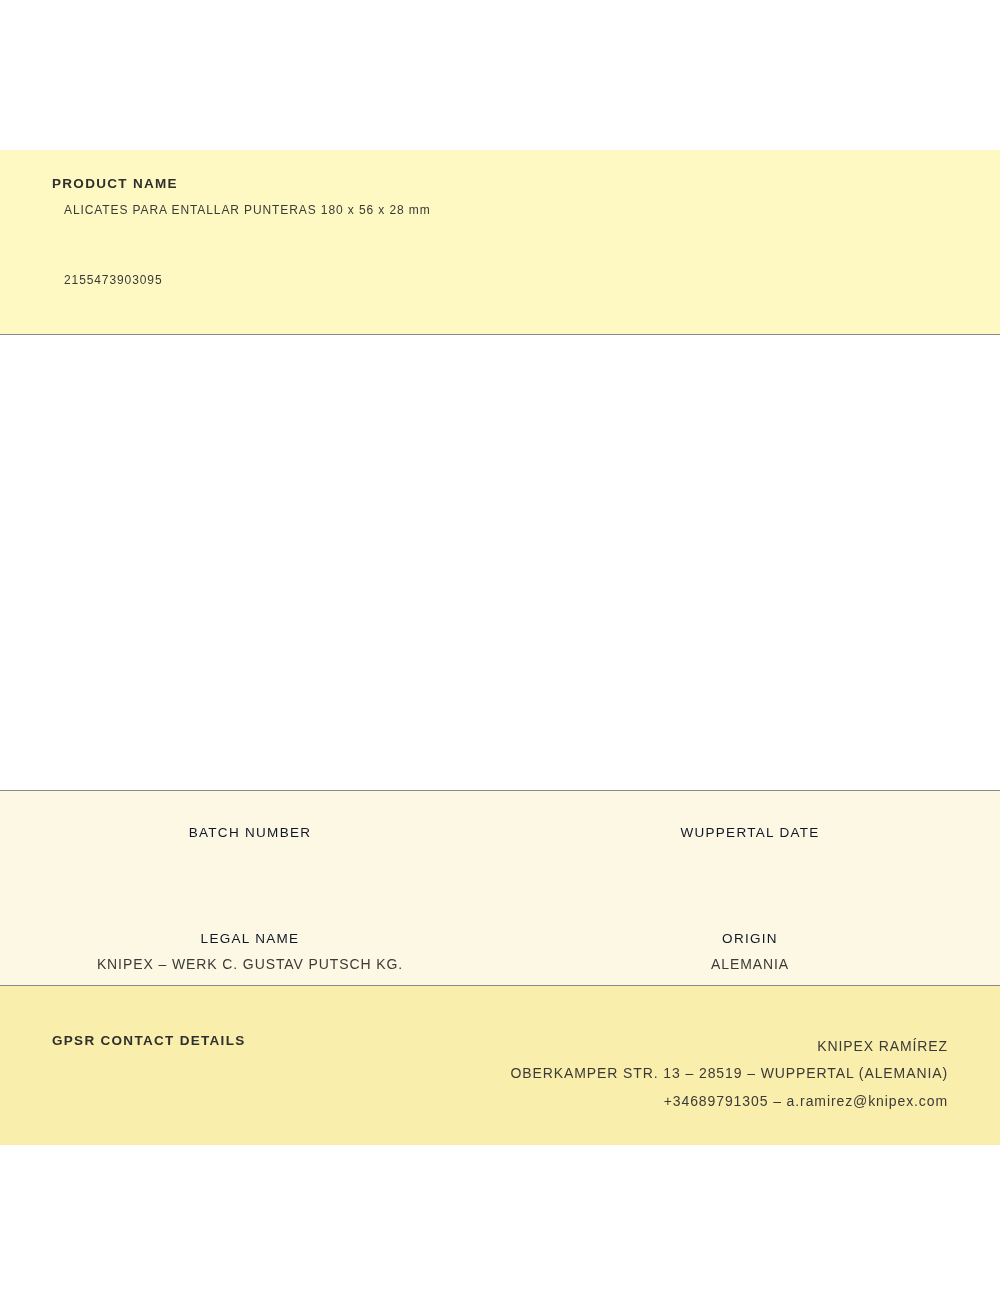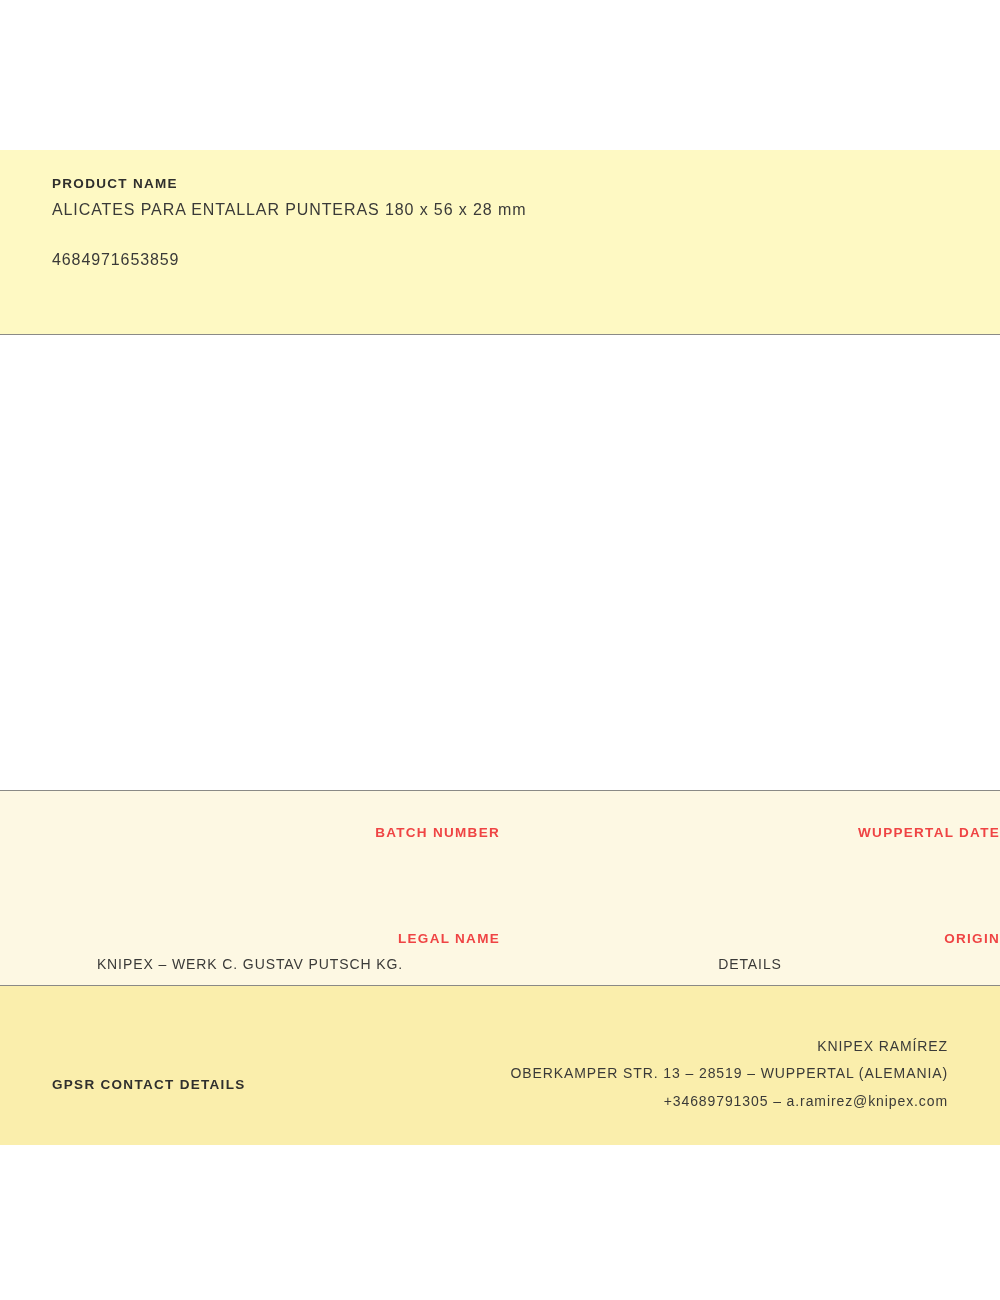--- a/index.html
+++ b/index.html
@@ -37,24 +37,24 @@
     padding: 26px 52px 0 52px;
   }
   .field-label {
     font-size: 13.5px;
     font-weight: bold;
     letter-spacing: 1.3px;
     color: #2f2f2d;
     margin: 0 0 10px 0;
   }
   .field-value {
-    font-size: 16px;
+    font-size: 12px;
     letter-spacing: 0.9px;
     color: #3a3a38;
-    margin: 0;
+    margin: 12px;
   }
   .gap {
     height: 32px;
   }
 
   
   .middle-blank {
     position: absolute;
     left: 0;
     top: 335px;
@@ -87,25 +87,24 @@
   .col-right { padding-left: 0; }
 
   .row-1 {
     padding-top: 34px;
   }
   .row-2 {
     padding-top: 56px;
   }
   .sub-label {
     font-size: 13.5px;
-    font-weight: bold;
+    font-weight: normal;
     letter-spacing: 1.3px;
-    color: #ef4444;
+    color: #0f172a;
     margin: 0 0 10px 0;
-    text-align: right;
   }
   .sub-value {
     font-size: 14px;
     letter-spacing: 0.9px;
     color: #3a3a38;
     margin: 9px;
     min-height: 16px;
   }
   .empty-value {
     min-height: 16px;
@@ -124,21 +123,20 @@
     display: flex;
     justify-content: space-between;
     align-items: flex-start;
     padding: 47px 52px 0 52px;
   }
   .gpsr-label {
     font-size: 13.5px;
     font-weight: bold;
     letter-spacing: 1.3px;
     color: #2f2f2d;
-    margin-top: 44px;
   }
   .gpsr-lines {
     text-align: right;
     font-size: 14px;
     letter-spacing: 0.9px;
     color: #3a3a38;
     line-height: 1.95;
   }
   .gpsr-lines div {
     white-space: nowrap;
@@ -157,21 +155,21 @@
 </head>
 <body>
 
 <div class="page">
 
   <div class="top-block">
     <div class="top-inner">
       <p class="field-label">PRODUCT NAME</p>
       <p class="field-value">ALICATES PARA ENTALLAR PUNTERAS 180 x 56 x 28 mm</p>
       <div class="gap"></div>
-      <p class="field-value">4684971653859</p>
+      <p class="field-value">2155473903095</p>
     </div>
   </div>
 
   <div class="middle-blank"></div>
 
   <div class="mid-block">
     <div class="two-col row-1">
       <div class="col col-left">
         <p class="sub-label">BATCH NUMBER</p>
         <p class="sub-value empty-value"></p>
@@ -181,21 +179,21 @@
         <p class="sub-value empty-value"></p>
       </div>
     </div>
     <div class="two-col row-2">
       <div class="col col-left">
         <p class="sub-label">LEGAL NAME</p>
         <p class="sub-value">KNIPEX – WERK C. GUSTAV PUTSCH KG.</p>
       </div>
       <div class="col col-right">
         <p class="sub-label">ORIGIN</p>
-        <p class="sub-value">DETAILS</p>
+        <p class="sub-value">ALEMANIA</p>
       </div>
     </div>
   </div>
 
   <div class="gpsr-block">
     <div class="gpsr-label">GPSR CONTACT DETAILS</div>
     <div class="gpsr-lines">
       <div>KNIPEX RAMÍREZ</div>
       <div>OBERKAMPER STR. 13 – 28519 – WUPPERTAL (ALEMANIA)</div>
       <div>+34689791305 – a.ramirez@knipex.com</div>

